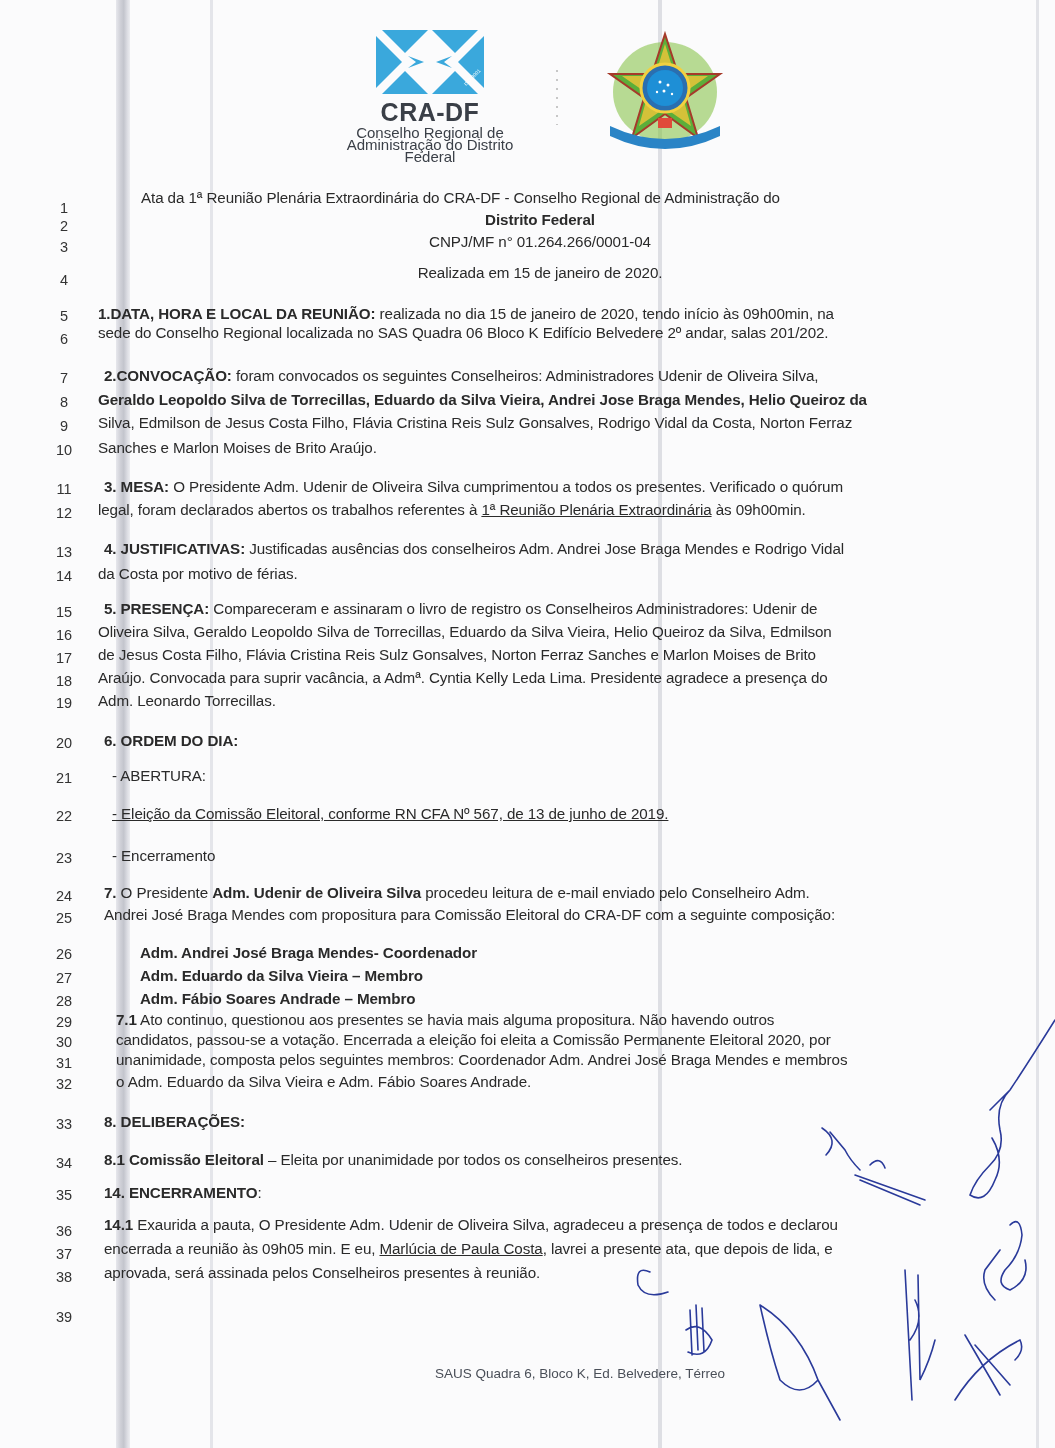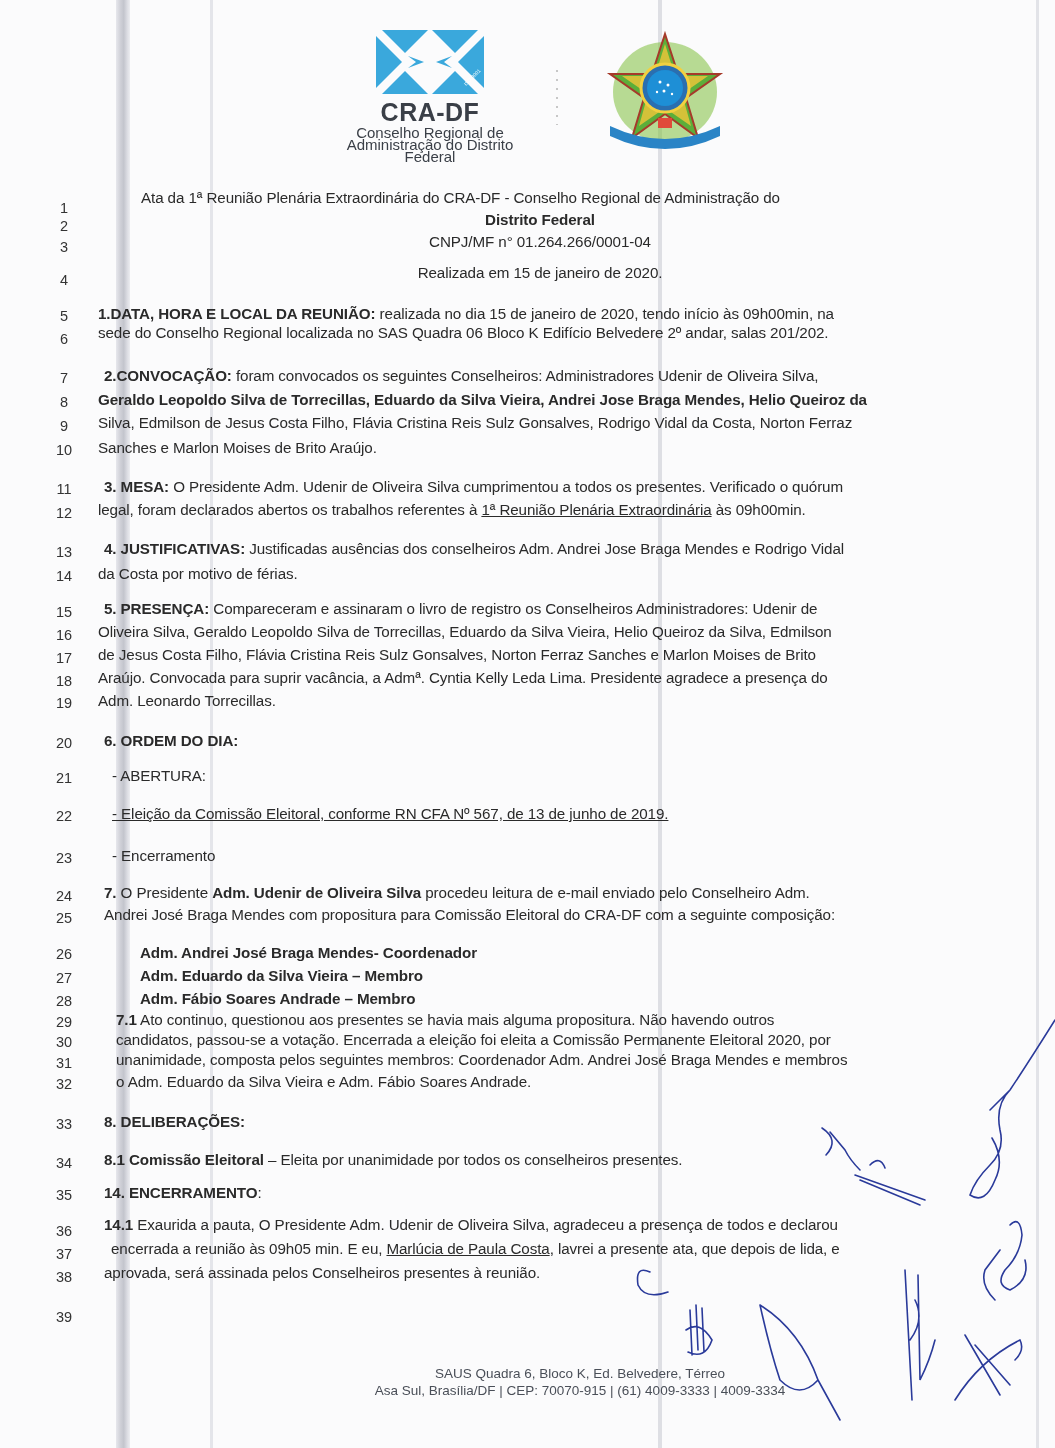--- a/index.html
+++ b/index.html
@@ -160,32 +160,31 @@
 <div class="tx" style="left:116px; top:1011px;"><span class="b">7.1</span><span> Ato continuo, questionou aos presentes se havia mais alguma propositura. Não havendo outros</span></div>
 <div class="tx" style="left:116px; top:1031px;">candidatos, passou-se a votação. Encerrada a eleição foi eleita a Comissão Permanente Eleitoral 2020, por</div>
 <div class="tx" style="left:116px; top:1051px;">unanimidade, composta pelos seguintes membros: Coordenador Adm. Andrei José Braga Mendes e membros</div>
 <div class="tx" style="left:116px; top:1073px;">o Adm. Eduardo da Silva Vieira e Adm. Fábio Soares Andrade.</div>
 
 <div class="tx b" style="left:104px; top:1113px;">8. DELIBERAÇÕES:</div>
 <div class="tx" style="left:104px; top:1151px;"><span class="b">8.1 Comissão Eleitoral</span><span> – Eleita por unanimidade por todos os conselheiros presentes.</span></div>
 
 <div class="tx" style="left:104px; top:1184px;"><span class="b">14. ENCERRAMENTO</span><span>:</span></div>
 <div class="tx" style="left:104px; top:1216px;"><span class="b">14.1</span><span> Exaurida a pauta, O Presidente Adm. Udenir de Oliveira Silva, agradeceu a presença de todos e declarou</span></div>
-<div class="tx" style="left:111px; top:1240px;"><span>encerrada a reunião às 09h05 min. E eu, </span><span class="u">Marlúcia de Paula Costa</span><span>, lavrei a presente ata, que depois de lida, e</span></div>
+<div class="tx" style="left:104px; top:1240px;"><span>encerrada a reunião às 09h05 min. E eu, </span><span class="u">Marlúcia de Paula Costa</span><span>, lavrei a presente ata, que depois de lida, e</span></div>
 <div class="tx" style="left:104px; top:1264px;">aprovada, será assinada pelos Conselheiros presentes à reunião.</div>
 
 <svg class="sigs" viewBox="0 0 1055 1448">
   <g fill="none" stroke="#2a3a9a" stroke-width="1.6" stroke-linecap="round">
     <path d="M822,1128 Q840,1140 826,1155 M830,1132 L845,1150 Q850,1160 860,1170 M870,1165 Q880,1155 885,1168 M855,1175 L925,1200 M860,1180 L920,1205"></path>
     <path d="M1055,1020 Q1030,1060 1010,1090 Q995,1105 1000,1130 Q1005,1150 990,1165 Q975,1180 970,1195 Q985,1205 995,1180 Q1005,1160 992,1138 M1010,1090 L990,1110"></path>
     <path d="M1010,1225 Q1020,1215 1022,1235 Q1020,1255 1005,1270 Q995,1285 1010,1290 Q1030,1280 1025,1260 M1000,1250 L985,1270 Q980,1285 995,1300"></path>
     <path d="M650,1272 Q635,1265 638,1285 Q645,1300 668,1292"></path>
     <path d="M690,1310 L692,1355 M696,1305 L698,1350 M702,1308 L704,1352 M686,1330 Q700,1320 712,1340 Q705,1360 688,1352"></path>
     <path d="M760,1305 Q800,1330 818,1380 Q800,1400 780,1380 Q770,1350 760,1305 M818,1380 L840,1420"></path>
     <path d="M905,1270 L912,1400 M918,1275 L920,1380 Q930,1360 935,1340 M910,1340 Q925,1320 915,1300"></path>
     <path d="M965,1335 L1000,1395 M975,1345 L1010,1385 M955,1400 Q980,1360 1020,1340 Q1025,1350 1015,1360"></path>
   </g>
 </svg>
 
 <div class="footer">
   <div>SAUS Quadra 6, Bloco K, Ed. Belvedere, Térreo</div>
-  <div>Asa Sul, Brasília/DF  |  CEP: 70070-915  |  (61) 4009-3333  |  4009-3334</div>
 </div>
 
 </body></html>

